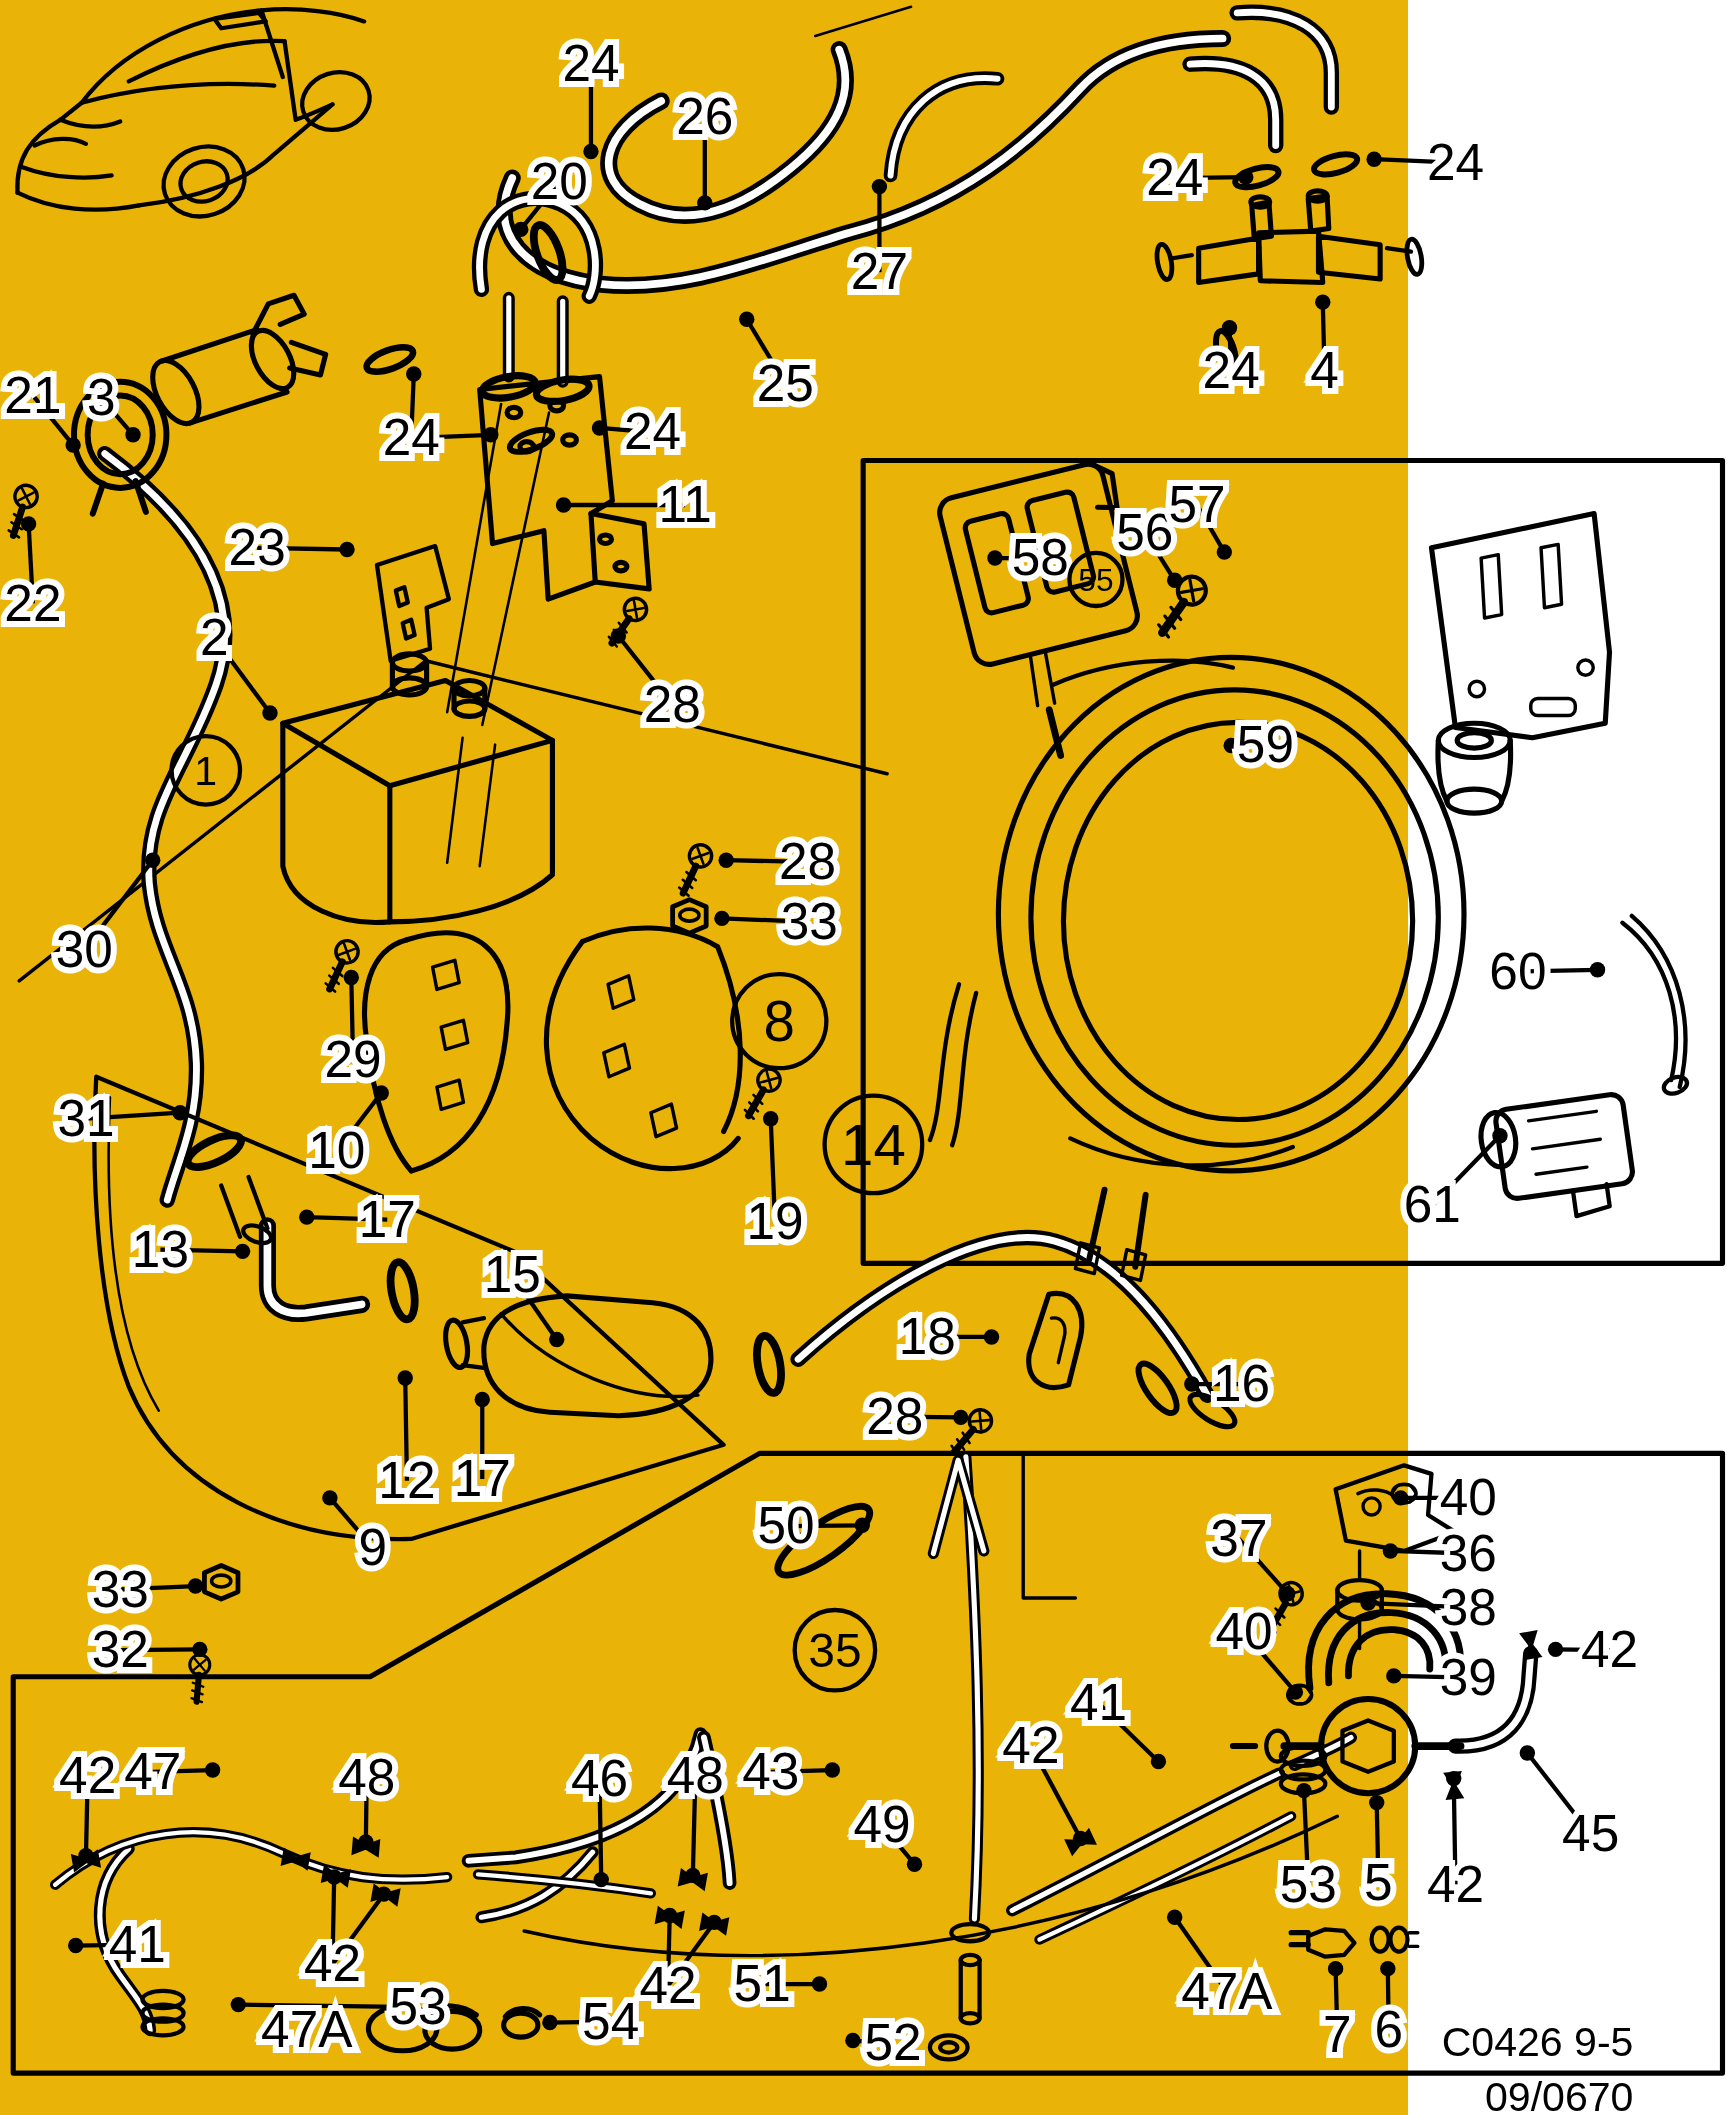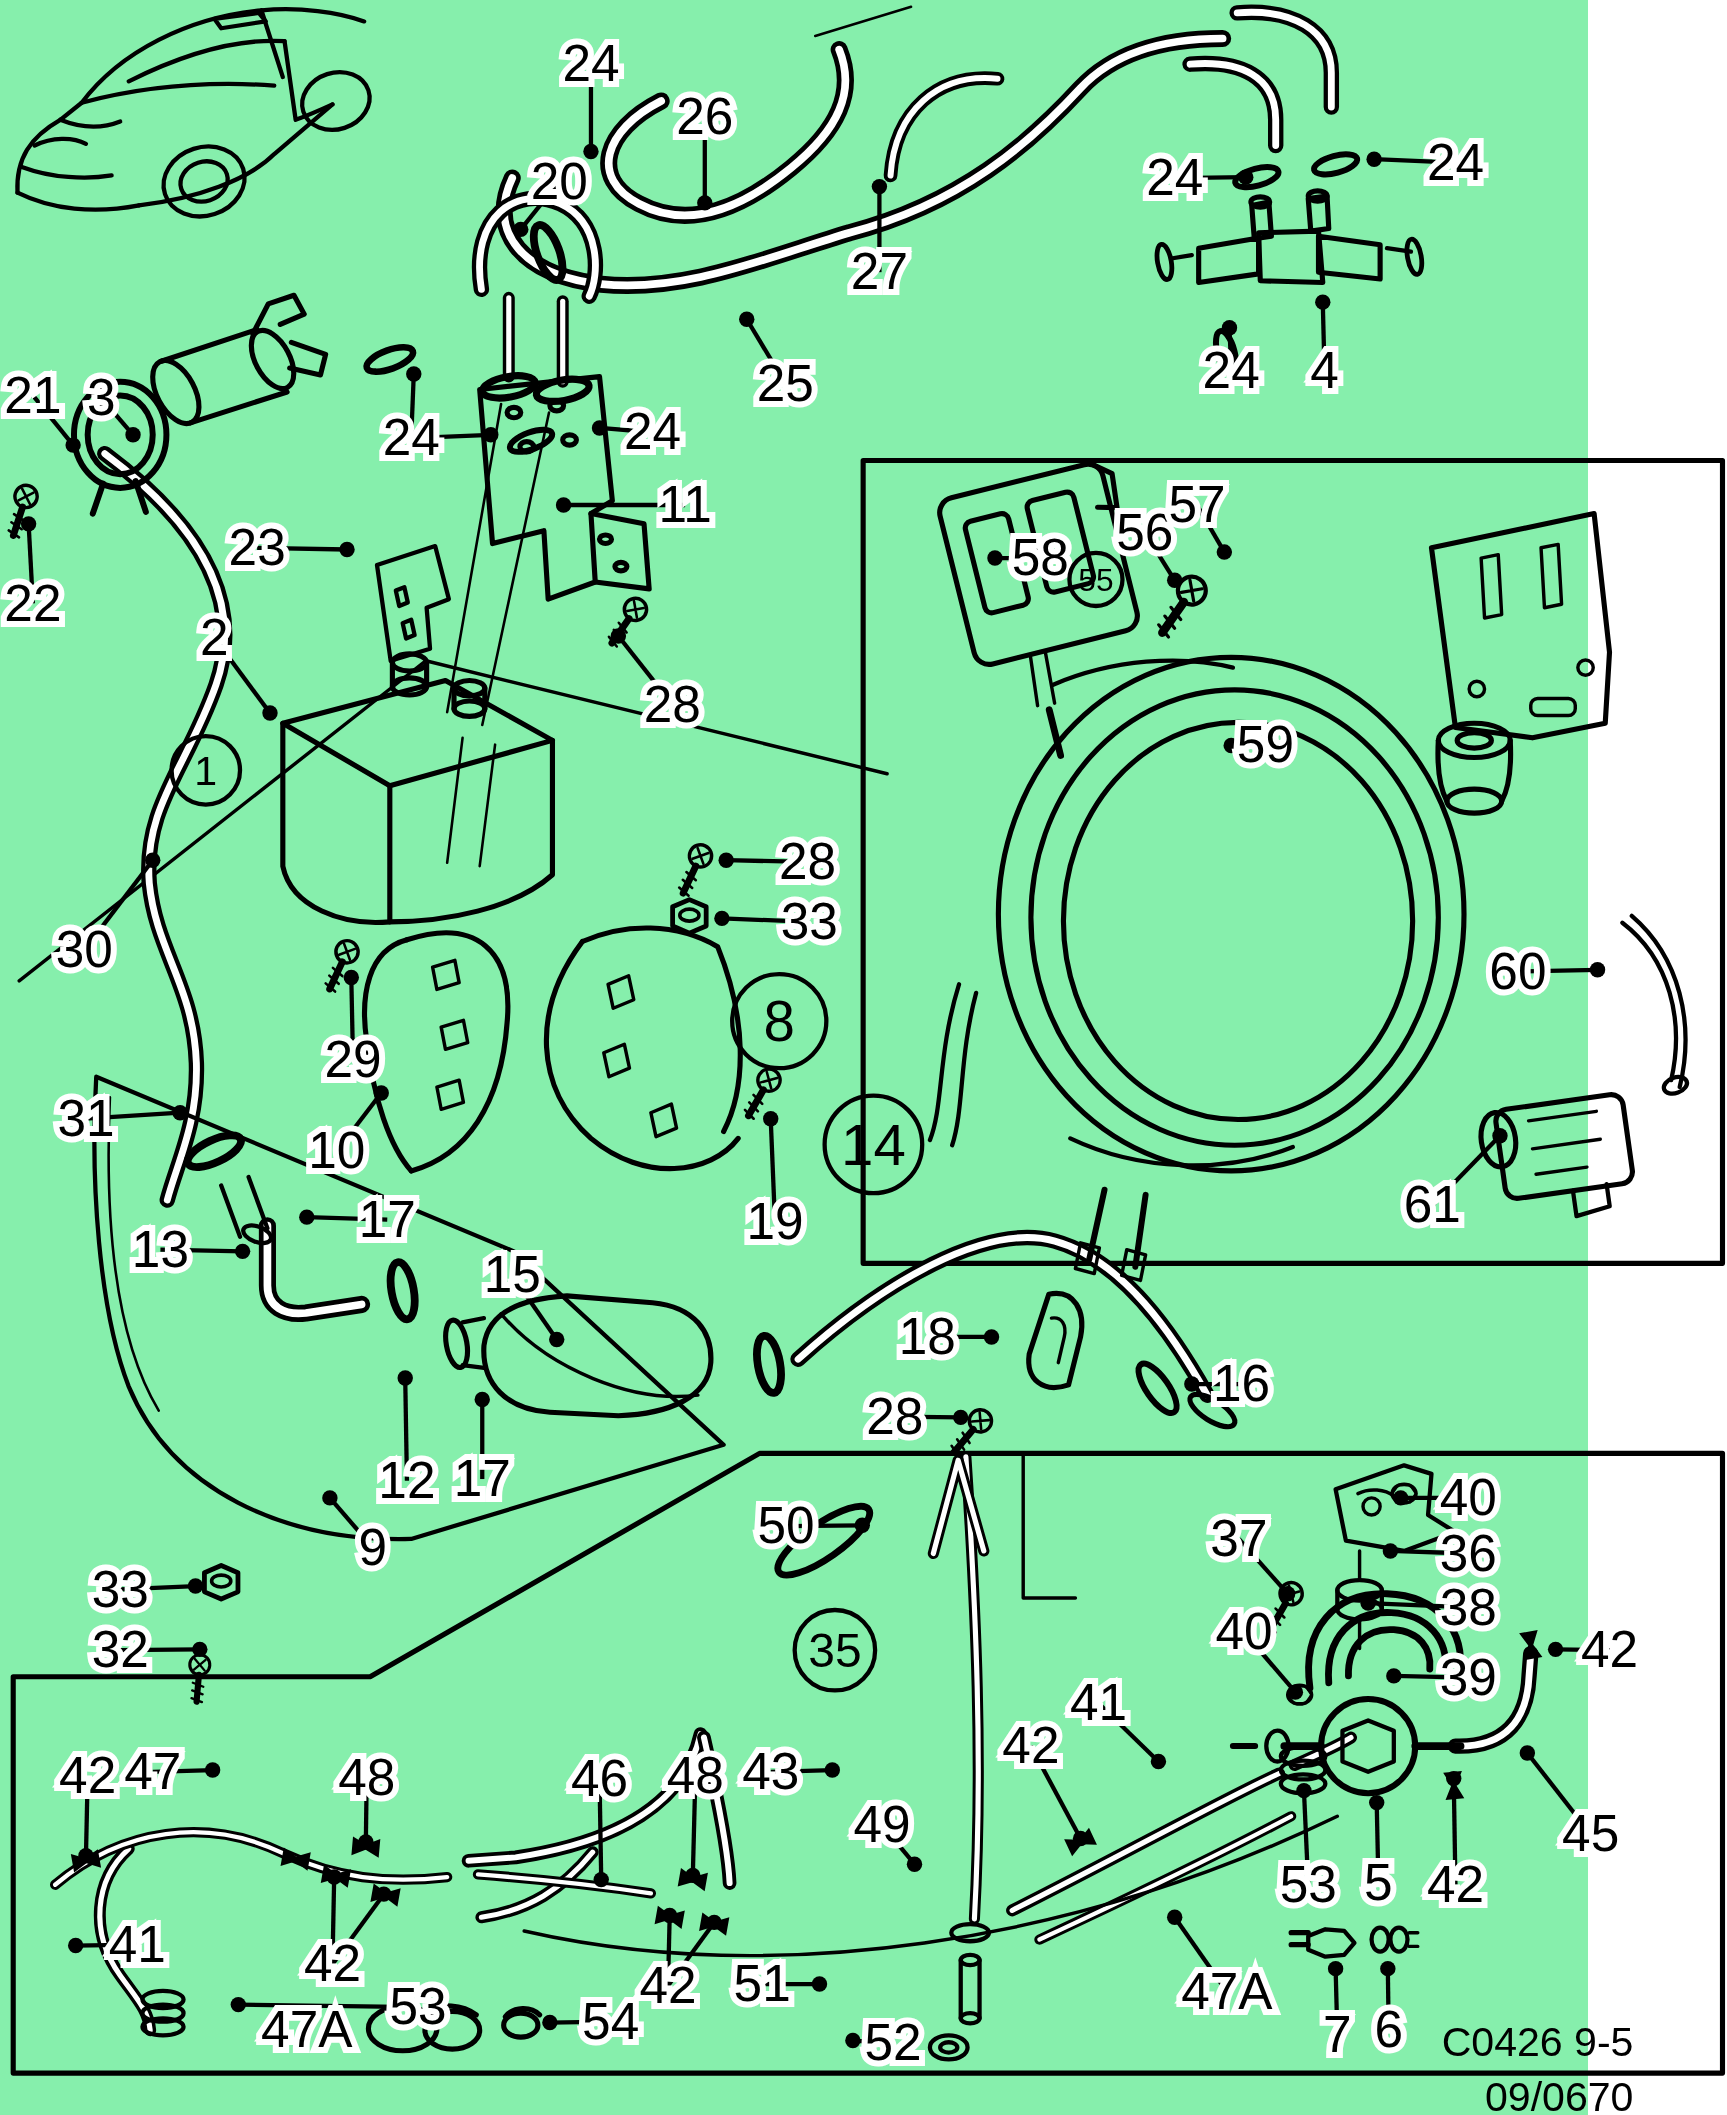--- a/index.html
+++ b/index.html
@@ -1,16 +1,16 @@
 <!DOCTYPE html>
 <html style="font-size:13.7px"><head>
 <meta charset="utf-8">
 <style>
   html,body{margin:0;padding:0;background:#ffffff;}
-  #stage{width:1588px;height:2115px;position:relative;background:#86efac;}
+  #stage{width:1408px;height:2115px;position:relative;background:#eab308;}
   svg{display:block;}
   .ink{stroke:#000;fill:none;stroke-linecap:round;stroke-linejoin:round;}
   .w3{stroke-width:3;} .w4{stroke-width:4;} .w5{stroke-width:5;} .w6{stroke-width:6;}
   .w7{stroke-width:7;} .w8{stroke-width:8;} .w9{stroke-width:9;}
   .fill{fill:#000;stroke:none;}
   .leader{stroke:#000;stroke-width:5;fill:none;}
   .dot{fill:#000;stroke:none;}
   .lbl{font-family:"Liberation Sans",sans-serif;font-size:60px;fill:#000;
        paint-order:stroke;stroke:#fff;stroke-width:14px;text-anchor:middle;}
   .clbl{font-family:"Liberation Sans",sans-serif;fill:#000;text-anchor:middle;}

